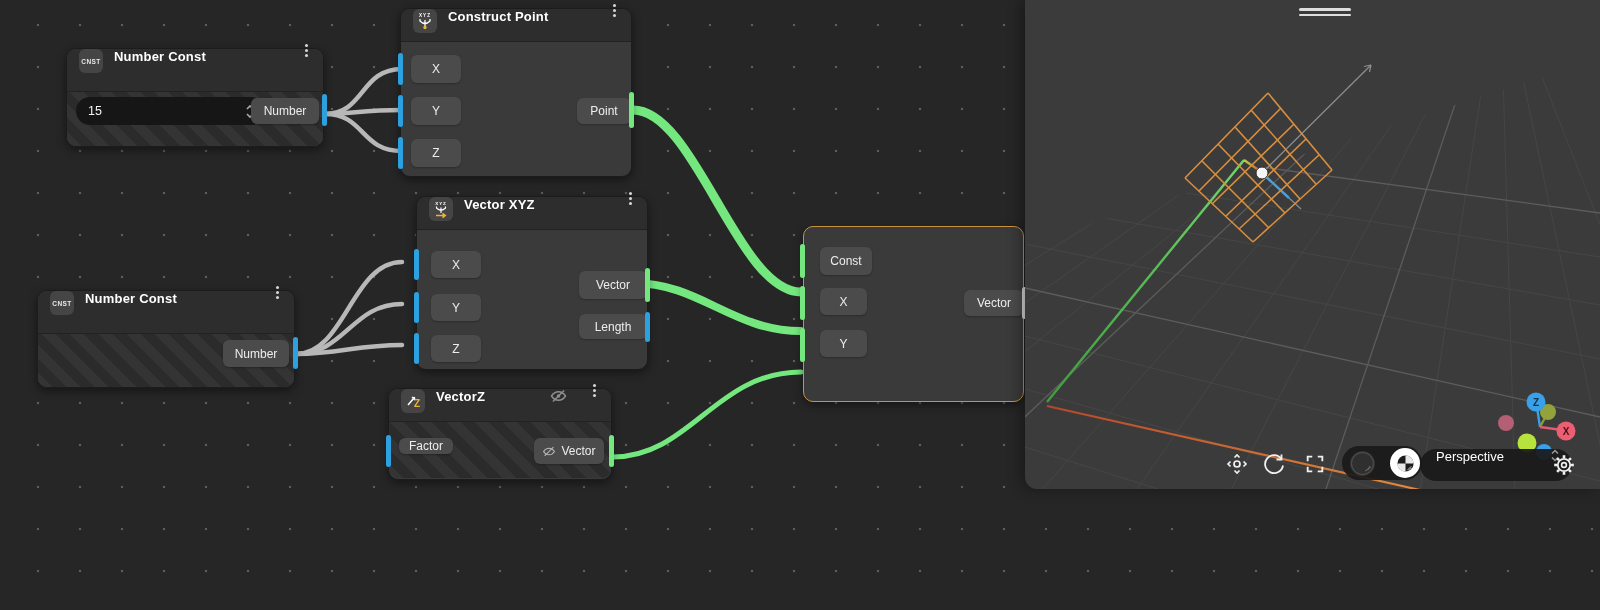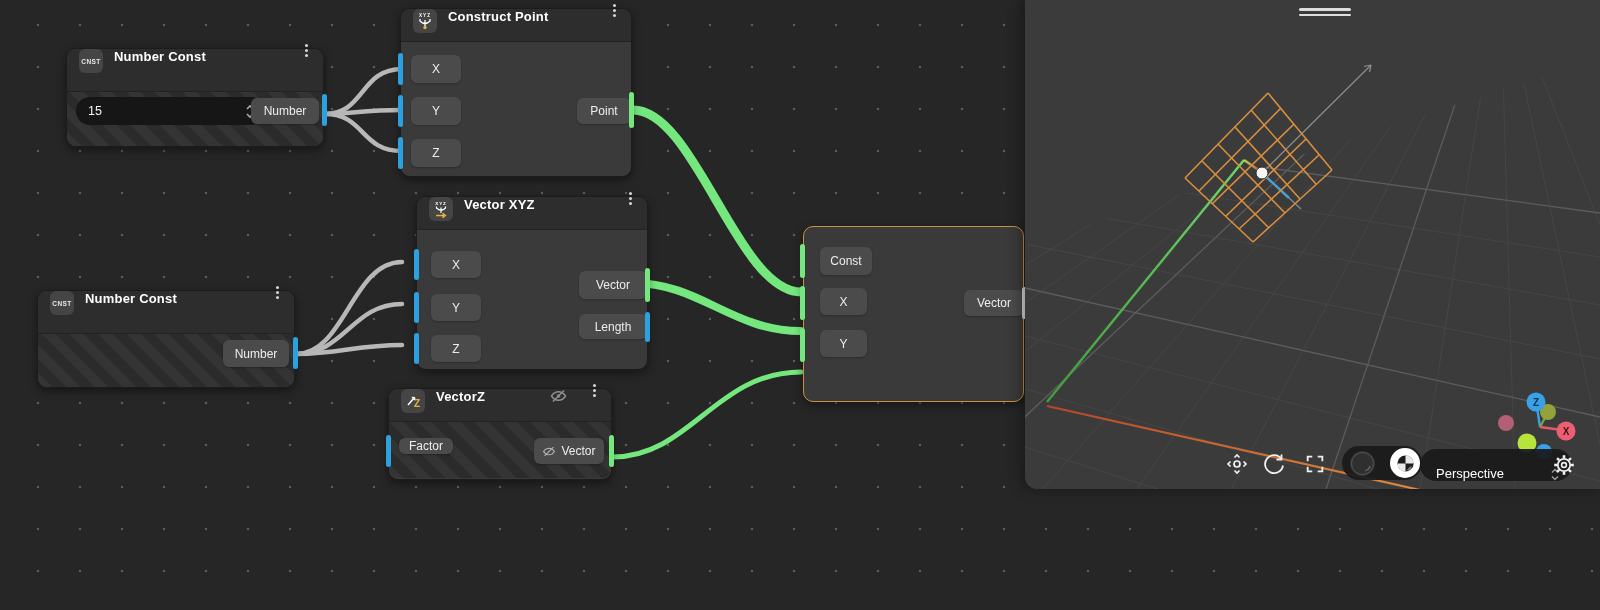--- a/index.html
+++ b/index.html
@@ -36,21 +36,21 @@
   .chev{display:flex;flex-direction:column;gap:1px;}
   
   .viewport{position:absolute;left:1025px;top:0;width:575px;height:489px;background:#3b3b3b;
     border-radius:0 0 0 12px;z-index:4;overflow:hidden;box-shadow:-4px 0 14px rgba(0,0,0,.35);}
   .handle{position:absolute;left:274px;top:8px;width:52px;display:flex;flex-direction:column;gap:3px;}
   .handle i{height:2.5px;background:#dedede;border-radius:2px;}
   .vtool{position:absolute;display:flex;align-items:center;justify-content:center;}
   .pill{background:#1a1a1aee;border-radius:17px;}
   .shadepill{left:317px;top:446px;width:70px;height:34px;display:flex;align-items:center;
     justify-content:space-between;padding:0 2px 0 8px;}
-  .projpill{left:395px;top:449px;width:124px;height:32px;display:flex;align-items:flex-end;
+  .projpill{left:395px;top:449px;width:124px;height:32px;display:flex;align-items:flex-start;
     justify-content:space-between;padding:0 12px 0 16px;color:#fff;font-size:13px;}
   .circbtn{border-radius:50%;display:flex;align-items:center;justify-content:center;}
 </style>
 </head>
 <body>
 
 <div class="stage">
 
   <svg id="wires" width="1600" height="610">
     <g fill="none" stroke-linecap="round">

